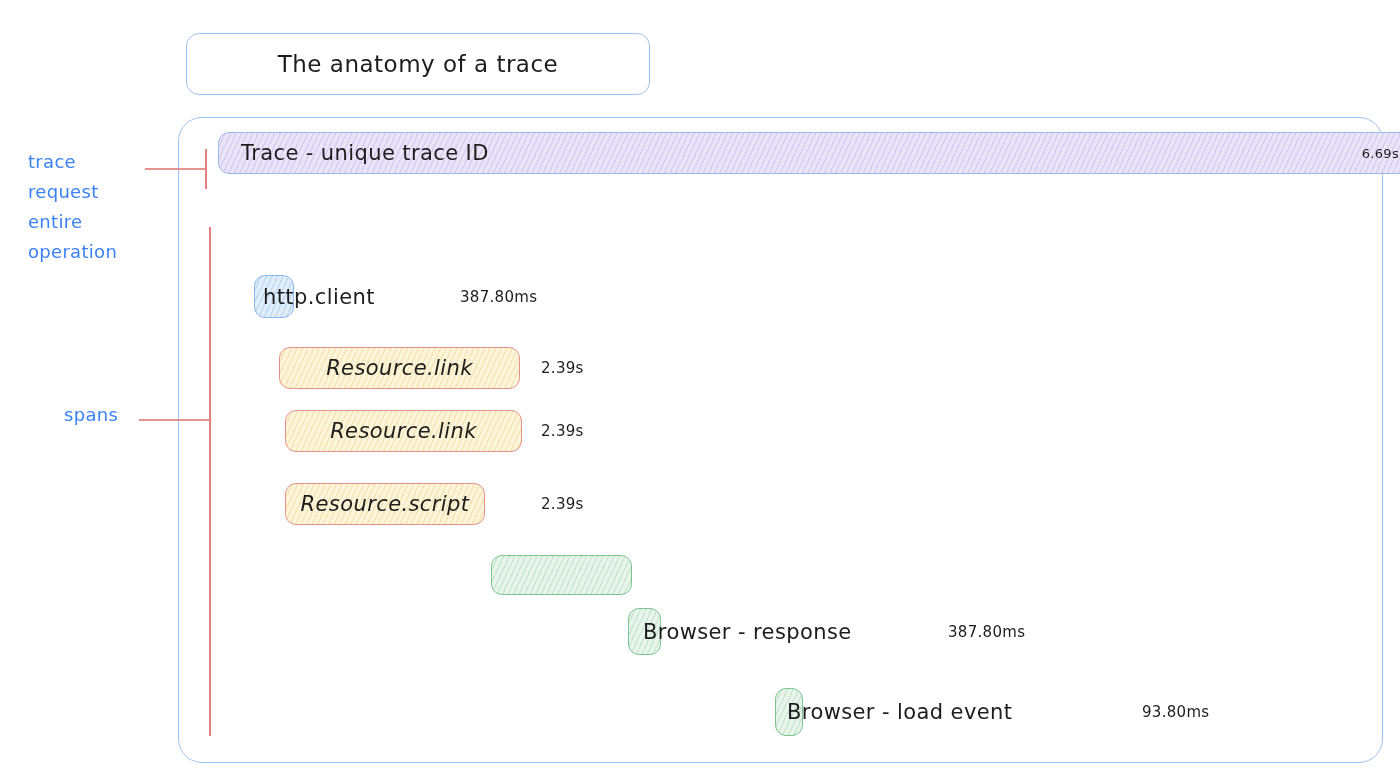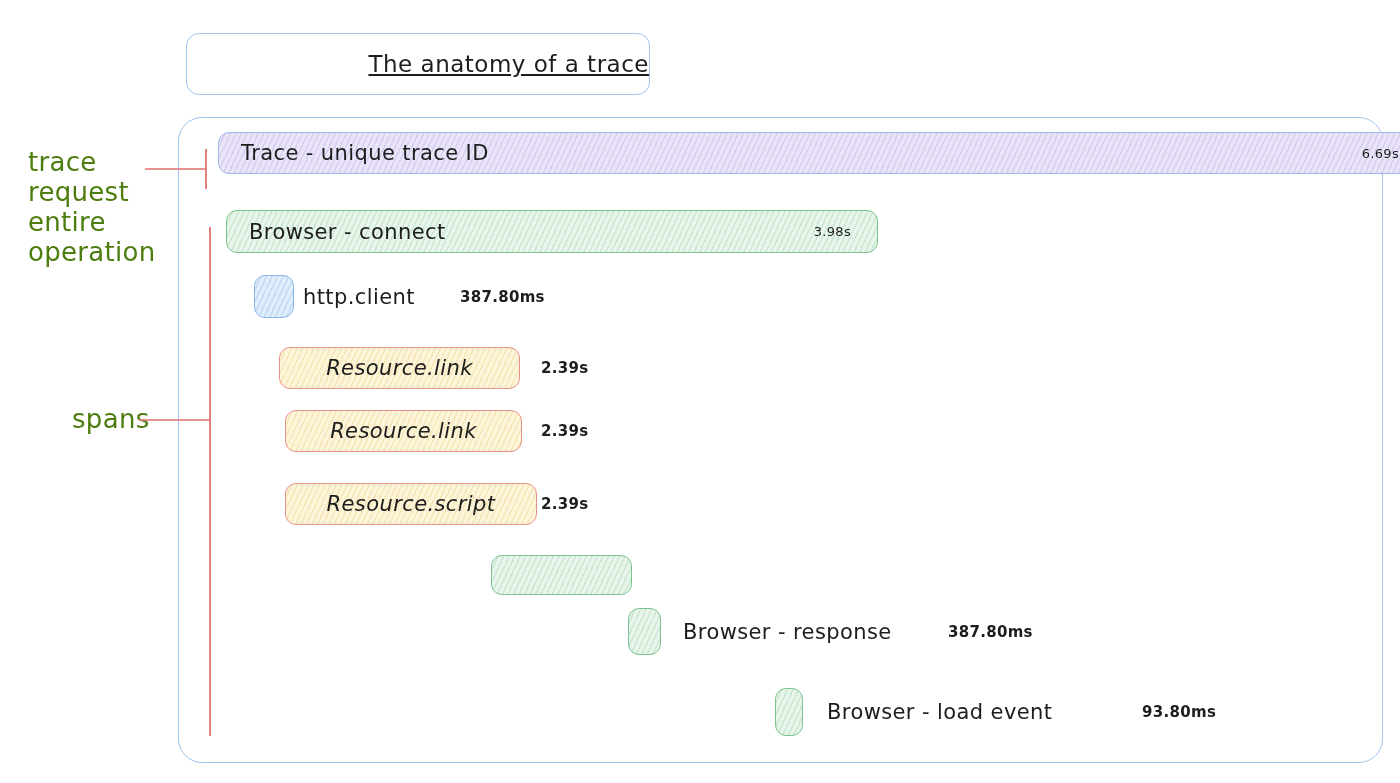--- a/index.html
+++ b/index.html
@@ -16,37 +16,37 @@
 
   
   .outline {
     position: absolute;
     border: 1.7px solid #9fc4ef;
     background: #ffffff;
   }
   .title-box {
     left: 186px; top: 33px; width: 464px; height: 62px;
     border-radius: 13px;
-    display: flex; align-items: center; justify-content: flex-end;
-    font-size: 23px; letter-spacing: 0.5px; text-decoration: underline;
+    display: flex; align-items: center; justify-content: center;
+    font-size: 23px; letter-spacing: 0.5px;
   }
   .container-box {
     left: 178px; top: 117px; width: 1205px; height: 646px;
     border-radius: 24px;
   }
 
   
   .annot {
     position: absolute;
-    font-size: 26px;
+    font-size: 18px;
     letter-spacing: 0.3px;
-    color: #4d7c0f;
+    color: #3b82f6;
   }
   .annot-trace { left: 28px; top: 147px; line-height: 30px; }
-  .annot-spans { left: 64px; top: 404px; margin-left: 8px; }
+  .annot-spans { left: 64px; top: 404px; }
 
   .red-line { position: absolute; background: #e2807e; }
   .trace-pointer-h { left: 145px; top: 168px; width: 62px; height: 2px; opacity: 0.85; }
   .trace-pointer-v { left: 205px; top: 149px; width: 2px; height: 40px; }
   .spans-pointer-h { left: 139px; top: 419px; width: 72px; height: 2px; opacity: 0.85; }
   .spans-bracket-v { left: 209px; top: 227px; width: 2px; height: 509px; }
 
   
   .span-box {
     position: absolute;
@@ -96,35 +96,35 @@
   .centered {
     display: flex; align-items: center; justify-content: center;
   }
 
   
   .span-trace   { left: 218px; top: 132px; width: 1208px; height: 42px; }
   .span-connect { left: 226px; top: 210px; width: 652px;  height: 43px; }
   .span-http    { left: 254px; top: 275px; width: 40px;   height: 43px; }
   .span-rl1     { left: 279px; top: 347px; width: 241px;  height: 42px; }
   .span-rl2     { left: 285px; top: 410px; width: 237px;  height: 42px; }
-  .span-rs      { left: 285px; top: 483px; width: 252px;  height: 42px; }
+  .span-rs      { left: 285px; top: 483px; width: 200px;  height: 42px; }
   .span-request { left: 491px; top: 555px; width: 141px;  height: 40px; }
   .span-response{ left: 628px; top: 608px; width: 33px;   height: 47px; }
   .span-load    { left: 775px; top: 688px; width: 28px;   height: 48px; }
 
   
   .float-text {
     position: absolute;
     font-size: 21px; letter-spacing: 0.4px; white-space: nowrap;
-    display: flex; align-items: center; margin-left: 40px;
+    display: flex; align-items: center;
   }
   .float-duration {
     position: absolute;
     font-size: 15px; letter-spacing: 0.3px; white-space: nowrap;
-    display: flex; align-items: center; font-weight: bold;
+    display: flex; align-items: center;
   }
   .http-label     { left: 263px;  top: 275px; height: 43px; }
   .http-duration  { left: 460px;  top: 275px; height: 43px; }
   .rl1-duration   { left: 541px;  top: 347px; height: 42px; }
   .rl2-duration   { left: 541px;  top: 410px; height: 42px; }
   .rs-duration    { left: 541px;  top: 483px; height: 42px; }
   .request-label  { left: 506px;  top: 555px; height: 40px; }
   .response-label { left: 643px;  top: 608px; height: 47px; }
   .response-duration { left: 948px; top: 608px; height: 47px; }
   .load-label     { left: 787px;  top: 688px; height: 48px; }
@@ -152,24 +152,20 @@
 
   <div class="annot annot-spans">spans</div>
   <div class="red-line spans-pointer-h"></div>
   <div class="red-line spans-bracket-v"></div>
 
   <div class="span-box theme-purple span-trace bar">
     <span class="span-label-in">Trace - unique trace ID</span>
     <span class="span-duration-in">6.69s</span>
   </div>
 
-  <div class="span-box theme-green span-connect bar">
-    <span class="span-label-in">Browser - connect</span>
-    <span class="span-duration-in">3.98s</span>
-  </div>
 
   <div class="span-box theme-blue span-http"></div>
   <span class="float-text http-label">http.client</span>
   <span class="float-duration http-duration">387.80ms</span>
 
   <div class="span-box theme-yellow span-rl1 centered">
     <span class="span-label-in">Resource.link</span>
   </div>
   <span class="float-duration rl1-duration">2.39s</span>
 

